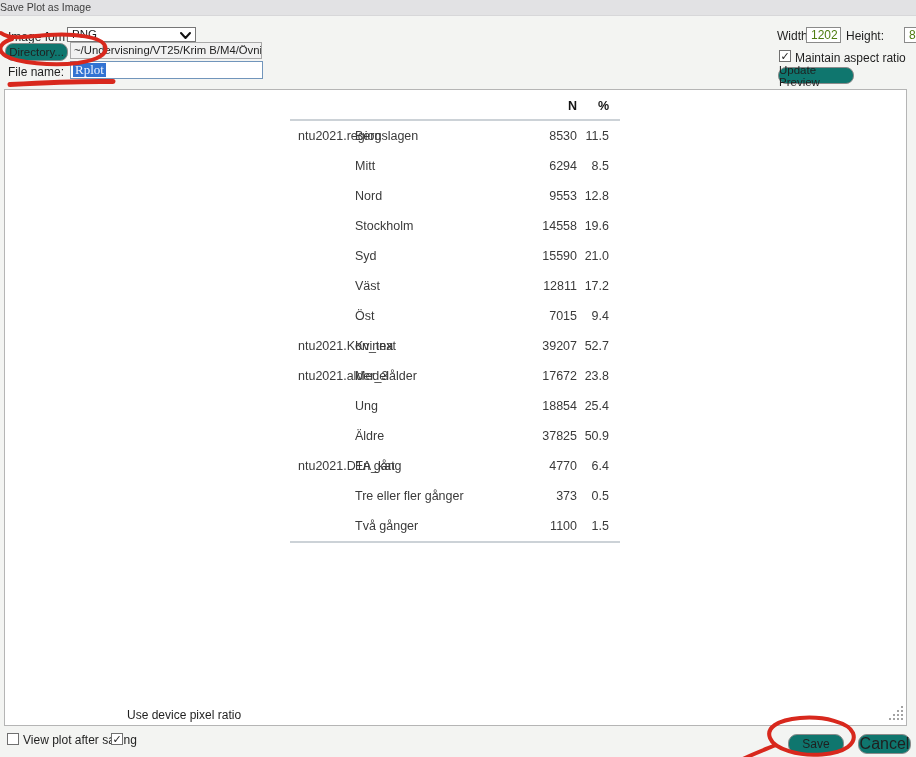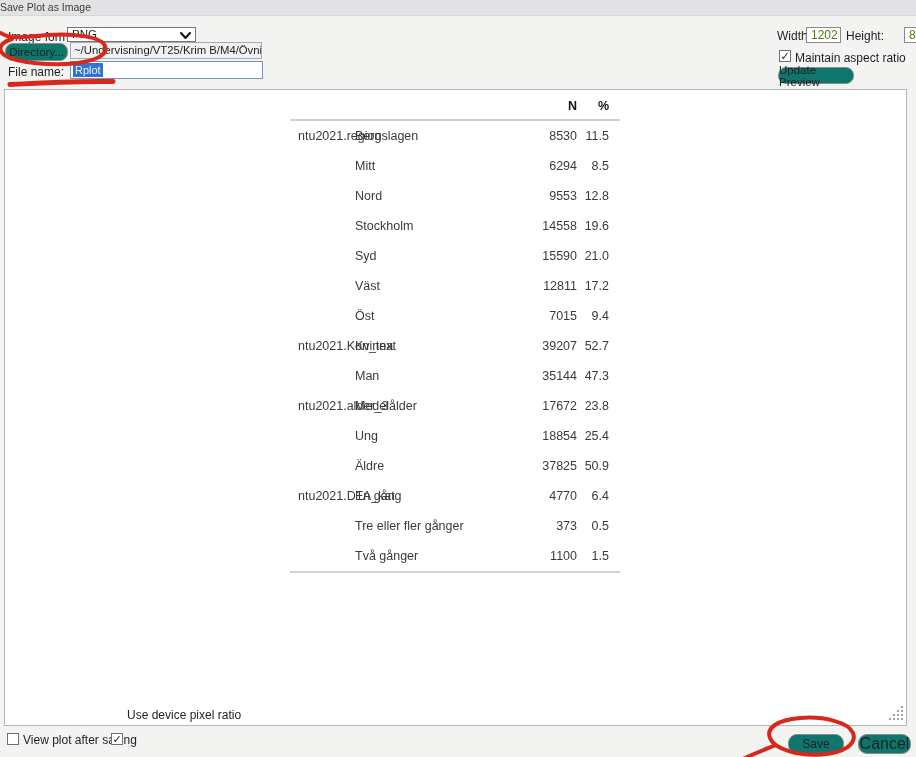--- a/index.html
+++ b/index.html
@@ -41,21 +41,21 @@
     background:#f1f1f1; border:1px solid #a9a9a9;
     font-size:11.3px; line-height:15px; padding:0 3px;
     white-space:nowrap; overflow:hidden; color:#1f1f1f;
   }
   .filebox {
     position:absolute; left:70px; top:61px; width:193px; height:18px;
     background:#ffffff; border:1px solid #7195bb;
   }
   .filebox .sel {
     position:absolute; left:2px; top:1px; height:14px;
-    background:#3273d2; color:#eef4ff; font-size:11px; line-height:14px; padding:0 2px;
+    background:#3273d2; color:#eef4ff; font-size:13px; line-height:14px; padding:0 2px;font-family:Liberation Serif, serif;
   }
 
   .numinput {
     position:absolute; top:27px; height:16px; background:#fff;
     border:1px solid #8a8a8a; font-size:12px; line-height:14px; padding-left:4px; color:#4d7c0f;
   }
   .numinput.w { left:806px; width:35px; }
   .numinput.h { left:884px; width:30px;margin-left:20px; }
 
   .checkbox {
@@ -209,26 +209,20 @@
         <div class="c-pct">9.4</div>
       </div>
 
       <div class="row">
         <div class="c-group">ntu2021.Kon_text</div>
         <div class="c-level">Kvinna</div>
         <div class="c-n">39207</div>
         <div class="c-pct">52.7</div>
       </div>
 
-      <div class="row">
-        <div class="c-group"></div>
-        <div class="c-level">Man</div>
-        <div class="c-n">35144</div>
-        <div class="c-pct">47.3</div>
-      </div>
 
       <div class="row">
         <div class="c-group">ntu2021.alder_3</div>
         <div class="c-level">Medelålder</div>
         <div class="c-n">17672</div>
         <div class="c-pct">23.8</div>
       </div>
 
       <div class="row">
         <div class="c-group"></div>

